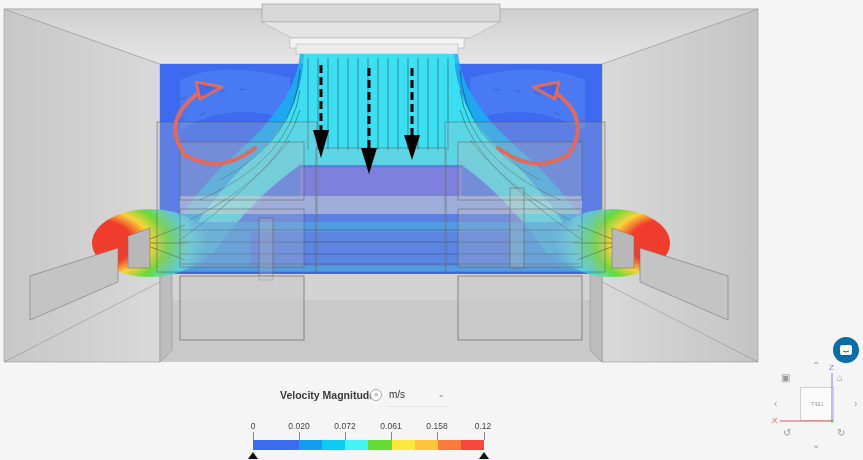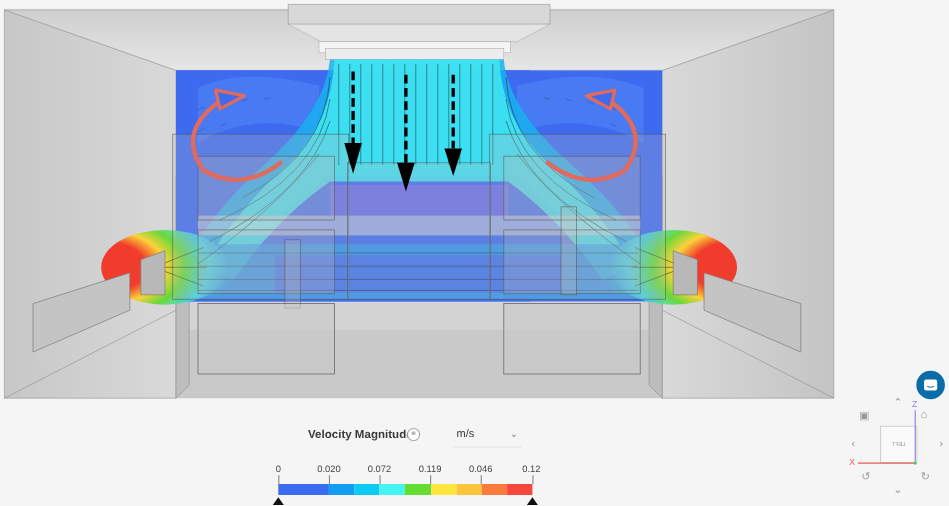--- a/index.html
+++ b/index.html
@@ -13,21 +13,21 @@
 
   .legend { position:absolute; left:240px; top:380px; width:260px; height:80px; }
   .legend-title {
     position:absolute; left:40px; top:9px; font-size:10.5px; font-weight:bold; color:#3a3a3a;
   }
   .legend-info {
     position:absolute; left:130px; top:9px; width:10px; height:10px; border:1px solid #aaa;
     border-radius:50%; font-size:7px; line-height:10px; text-align:center; color:#777; background:#fff;
   }
   .unit-select {
-    position:absolute; left:172px; top:4px; width:62px; height:22px; border-bottom:1px solid #e3e3e3;
+    position:absolute; left:146px; top:4px; width:62px; height:22px; border-bottom:1px solid #e3e3e3;
     font-size:10px; color:#333;
   }
   .unit-select .val { position:absolute; left:3px; top:5px; }
   .unit-select .chev { position:absolute; right:3px; top:5px; font-size:9px; color:#888; }
   .ticklabel { position:absolute; top:41px; font-size:8.5px; color:#444; transform:translateX(-50%); white-space:nowrap; }
   .colorbar { position:absolute; left:13px; top:60px; width:231px; height:10px; display:flex; }
   .colorbar div { flex:1; height:100%; }
   .tickline { position:absolute; top:52px; width:1px; background:#888; }
   .handle { position:absolute; top:72px; width:0; height:0;
     border-left:5px solid transparent; border-right:5px solid transparent; border-bottom:7px solid #111; }
@@ -225,22 +225,22 @@
   <span class="legend-title">Velocity Magnitude</span>
   <span class="legend-info">≡</span>
   <div class="unit-select">
     <span class="val">m/s</span>
     <span class="chev">⌄</span>
   </div>
 
   <span class="ticklabel" style="left:13px">0</span>
   <span class="ticklabel" style="left:59px">0.020</span>
   <span class="ticklabel" style="left:105px">0.072</span>
-  <span class="ticklabel" style="left:151px">0.119</span>
-  <span class="ticklabel" style="left:197px">0.046</span>
+  <span class="ticklabel" style="left:151px">0.061</span>
+  <span class="ticklabel" style="left:197px">0.158</span>
   <span class="ticklabel" style="left:243px">0.12</span>
 
   <div class="tickline" style="left:13px;height:8px"></div>
   <div class="tickline" style="left:59px;height:8px"></div>
   <div class="tickline" style="left:105px;height:8px"></div>
   <div class="tickline" style="left:151px;height:8px"></div>
   <div class="tickline" style="left:197px;height:8px"></div>
   <div class="tickline" style="left:244px;height:8px"></div>
 
   <div class="colorbar">

